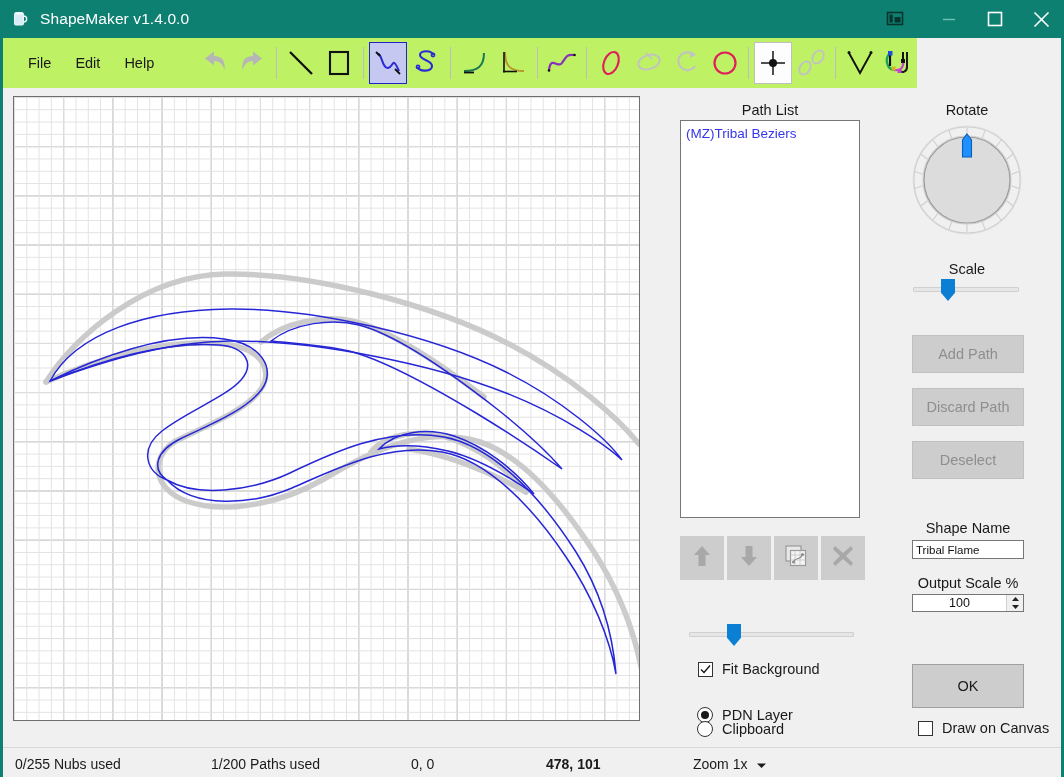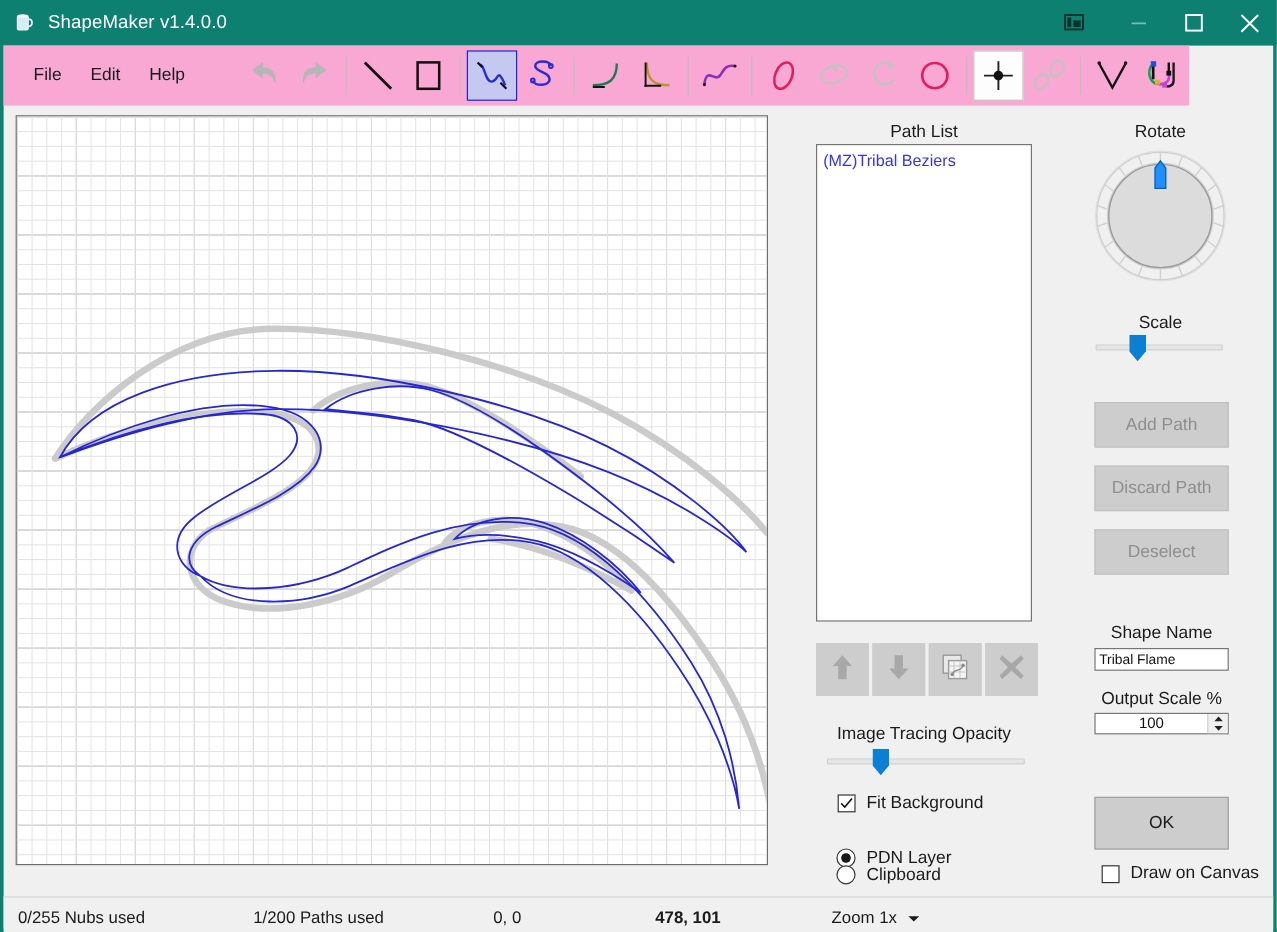--- a/index.html
+++ b/index.html
@@ -33,22 +33,22 @@
   .tb-btn {
     width: 46px; height: 38px; display: flex; align-items: center; justify-content: center;
   }
   .tb-btn.wide { width: 62px; }
   .win-btn {
     width: 46px; height: 38px; display: flex; align-items: center; justify-content: center;
   }
 
   
   .toolrow {
-    position: absolute; left: 0; top: 38px; width: 988px; height: 50px;
-    background: #f9a8d4;
+    position: absolute; left: 0; top: 38px; width: 914px; height: 50px;
+    background: #bef264;
     display: flex; align-items: center;
   }
   .menu-item {
     font-size: 14.5px; color: #1a1a1a; padding: 4px 9px; margin-left: 6px;
     line-height: 1;
   }
   .menu-item:first-child { margin-left: 16px; }
 
   .tool-gap { width: 36px; }
   .sep { width: 1px; height: 32px; background: #bdbdbd; margin: 0 5px; }
@@ -461,21 +461,20 @@
     </span>
   </div>
   <div class="pbtn b4">
     <span>
       <svg width="24" height="24" viewBox="0 0 24 24">
         <path d="M4 2 L12 9 L20 2 L22 5 L15 12 L22 19 L20 22 L12 15 L4 22 L2 19 L9 12 L2 5 Z" fill="#a8a8a8"></path>
       </svg>
     </span>
   </div>
 
-  <div class="panel-label ito-label">Image Tracing Opacity</div>
   <div class="slider ito"></div>
   <div class="thumb ito"></div>
 
   <div class="checkrow cb-fit">
     <span class="cbox">
       <svg width="13" height="13" viewBox="0 0 13 13" style="position:absolute;left:0;top:0">
         <path d="M2 6.5 L5 9.5 L11 2.5" fill="none" stroke="#111" stroke-width="1.3"></path>
       </svg>
     </span>
     <span>Fit Background</span>

